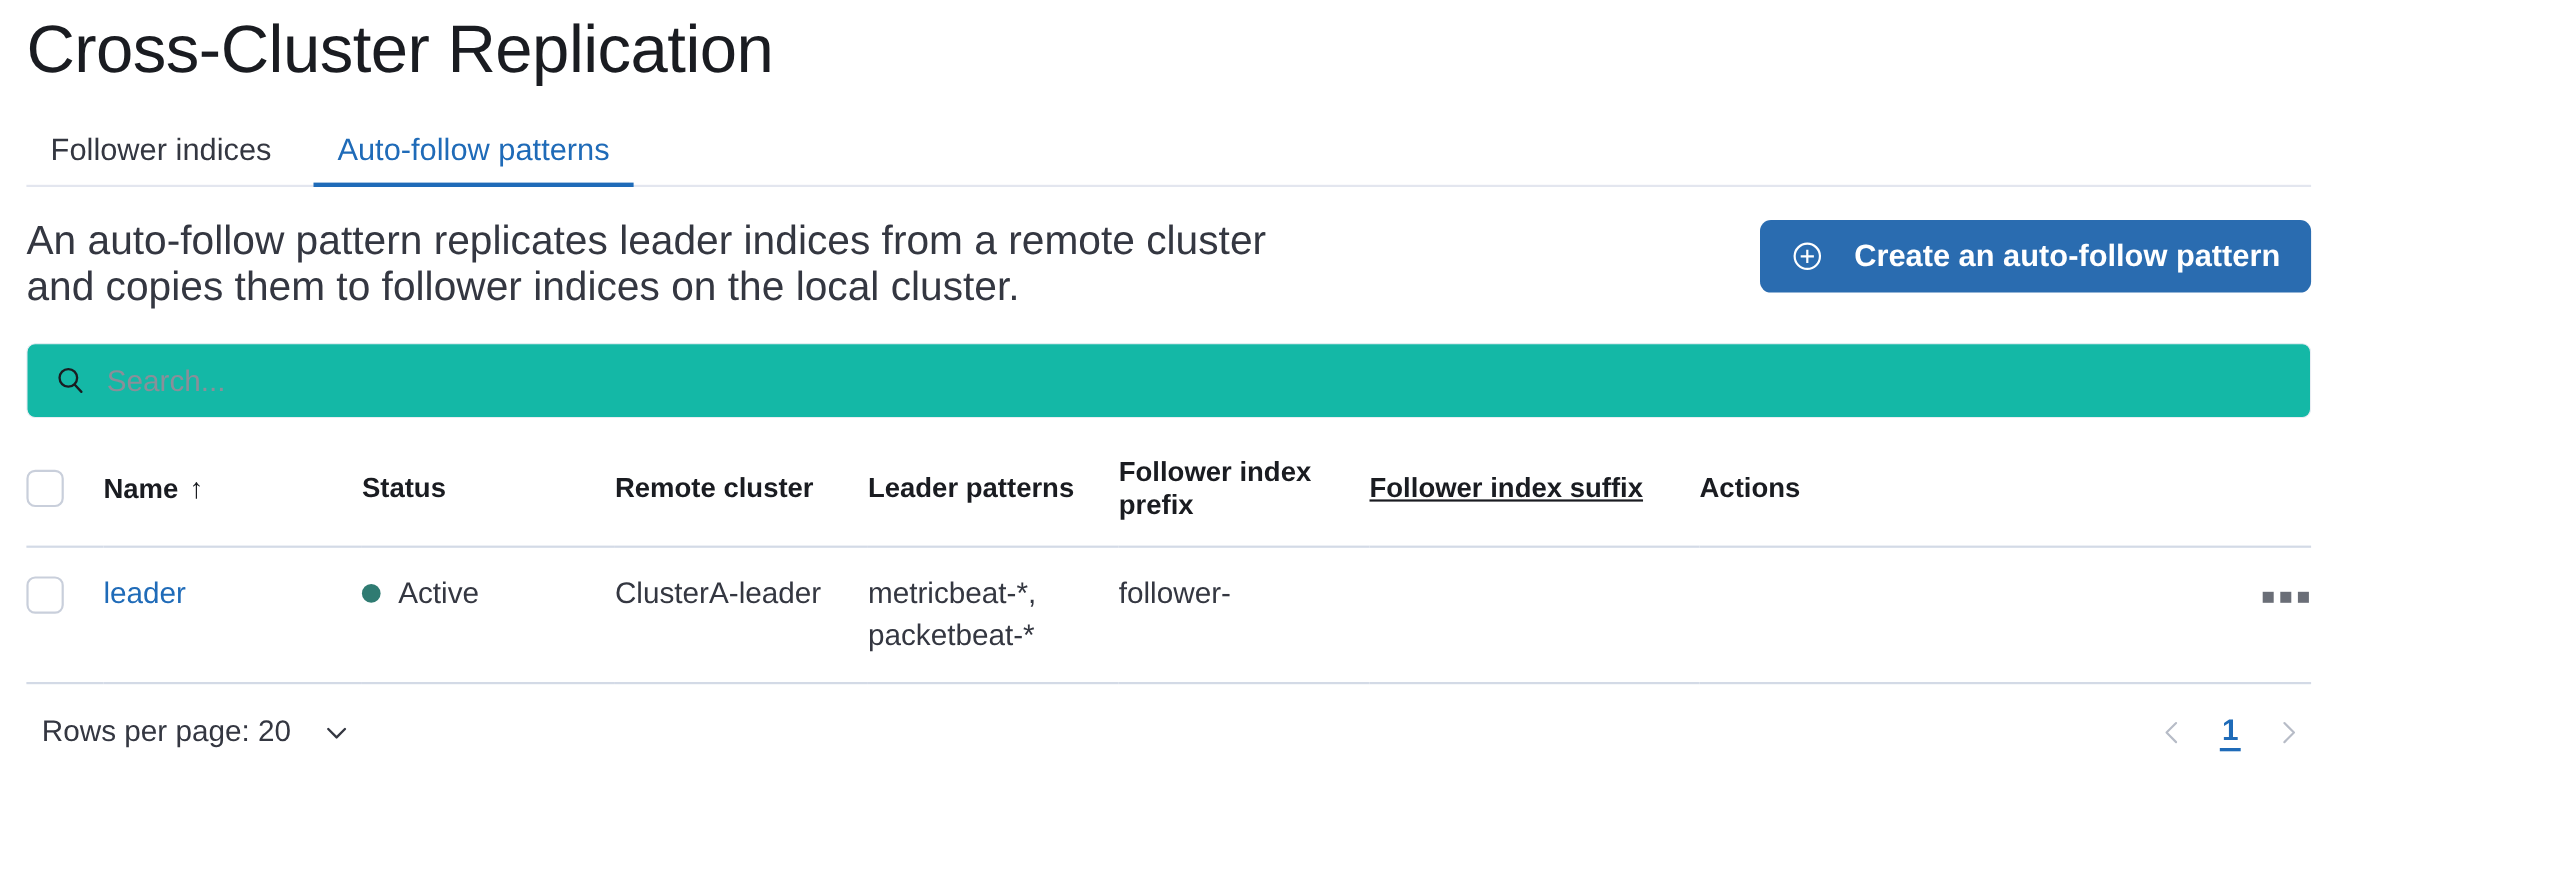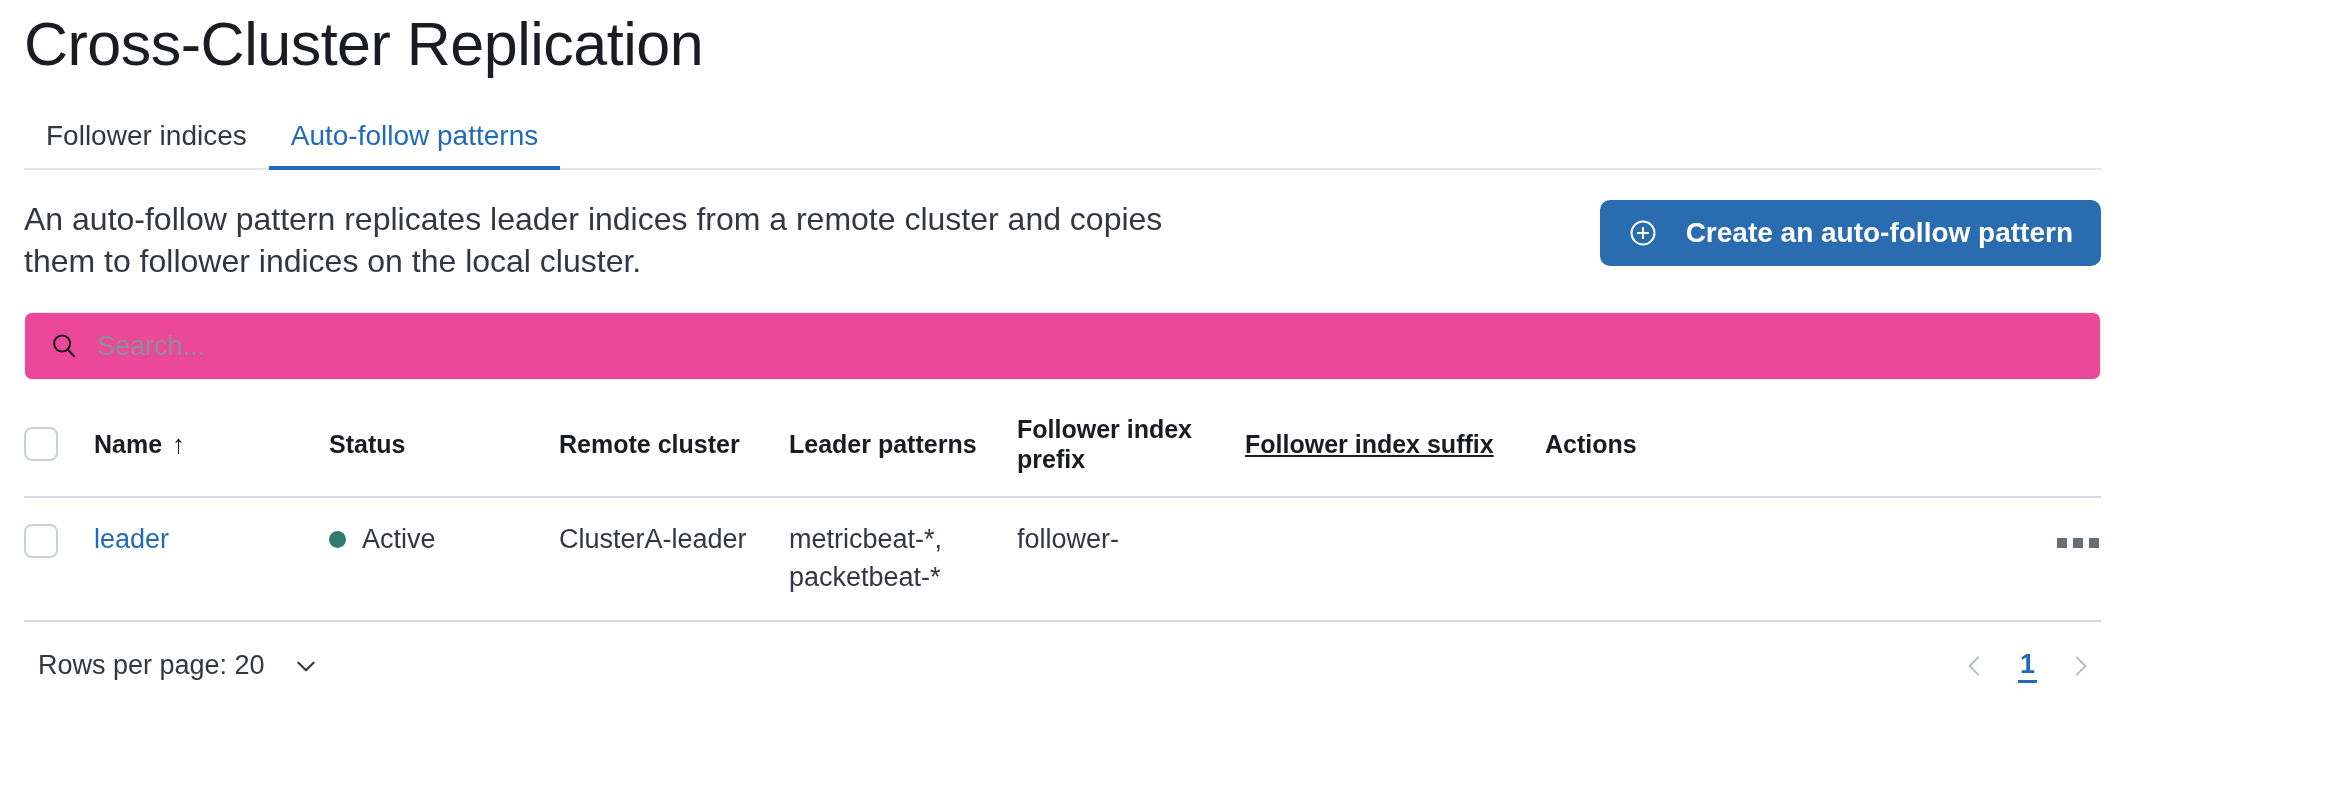--- a/index.html
+++ b/index.html
@@ -32,21 +32,21 @@
     letter-spacing: -0.5px;
     margin: 0;
     padding-top: 8px;
     padding-left: 0px;
   }
 
   
   .tabs {
     display: flex;
     align-items: flex-end;
-    gap: 0px;
+    gap: 16px;
     margin-top: 28px;
     border-bottom: 2px solid #e3e6ef;
     height: 60px;
   }
   .tab {
     font-size: 28px;
     line-height: 32px;
     padding: 0 22px 16px 22px;
     cursor: pointer;
     color: #343741;
@@ -69,21 +69,21 @@
 
   
   .desc-row {
     display: flex;
     align-items: flex-start;
     justify-content: space-between;
     margin-top: 28px;
     gap: 40px;
   }
   .desc-text {
-    font-size: 32px;
+    font-size: 37px;
     line-height: 42px;
     color: #343741;
     max-width: 1150px;
     font-weight: 400;
   }
   .create-btn {
     flex: 0 0 auto;
     display: inline-flex;
     align-items: center;
     gap: 28px;
@@ -104,21 +104,21 @@
     width: 30px;
     height: 30px;
     display: inline-block;
     flex: 0 0 auto;
   }
 
   
   .search-bar {
     margin-top: 30px;
     height: 68px;
-    background: #ec4899;
+    background: #14b8a6;
     border: 1px solid #e9edf3;
     border-radius: 8px;
     display: flex;
     align-items: center;
     padding: 0 24px;
     box-sizing: border-box;
     box-shadow: inset 0 0 0 1px rgba(0,0,0,0.0);
   }
   .search-icon {
     width: 30px;

